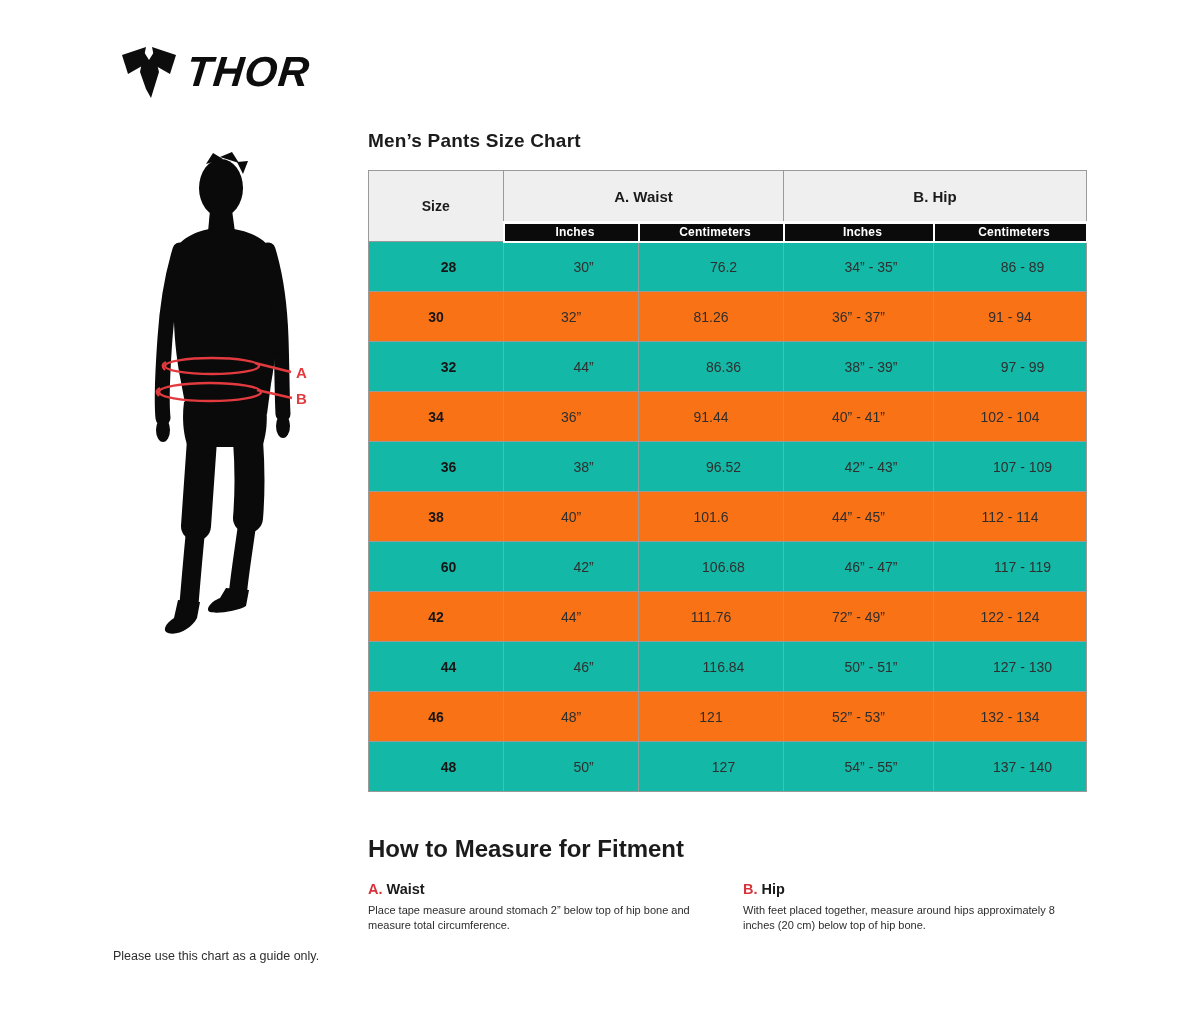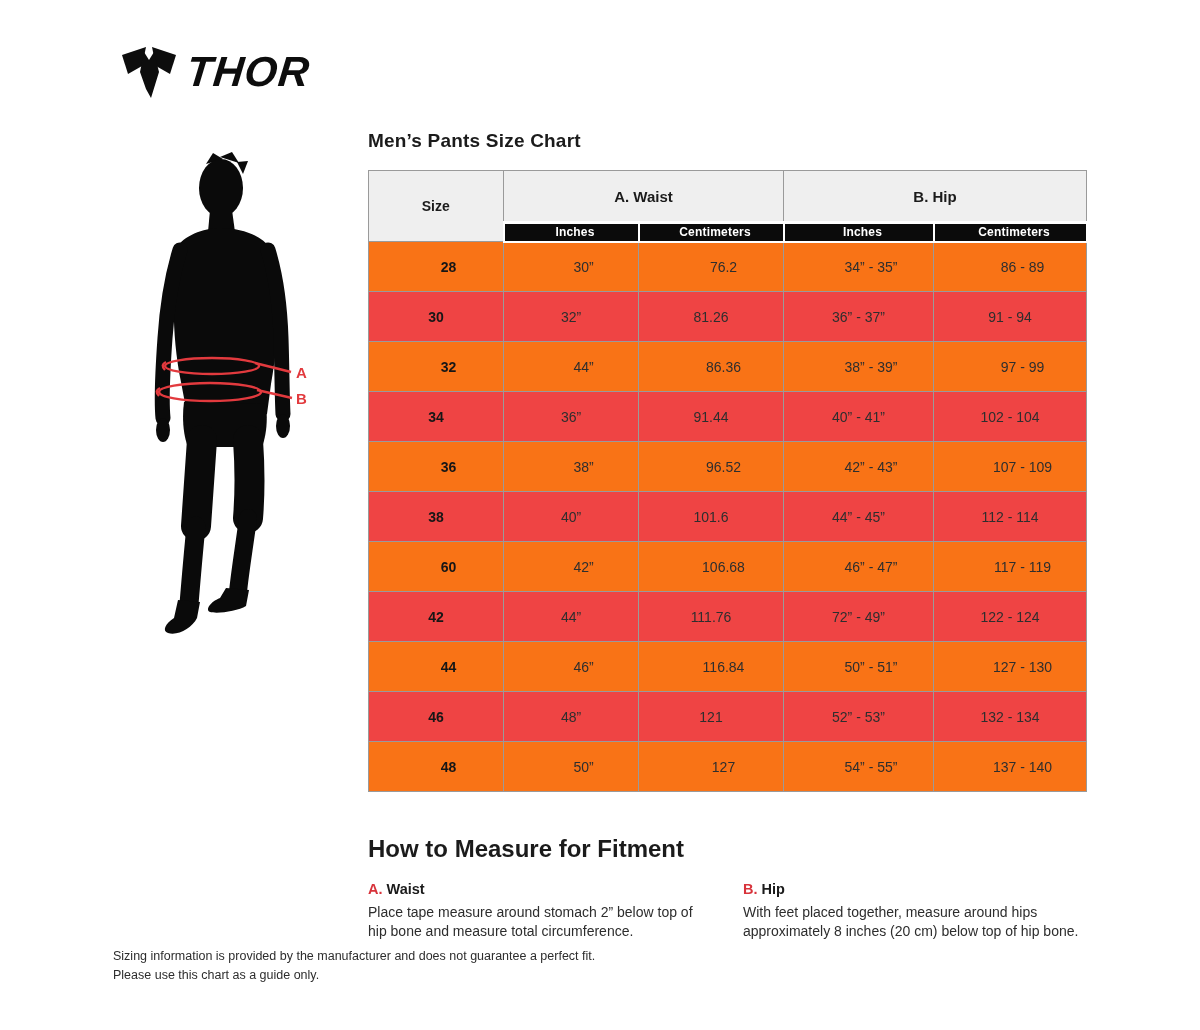--- a/index.html
+++ b/index.html
@@ -17,31 +17,31 @@
   .silhouette { position:absolute; left:150px; top:152px; width:170px; height:500px; }
 
   
   .table-wrap { position:absolute; left:368px; top:170px; width:718px; }
   table.size-table { border-collapse:collapse; width:100%; table-layout:fixed; }
   table.size-table th, table.size-table td { border:1px solid #9a9a9a; text-align:center; vertical-align:middle; }
   th.size-head { background:#efefef; font-size:14px; font-weight:bold; color:#1b1b1b;margin-top:32px; }
   th.group-head { background:#efefef; height:52px; font-size:15px; font-weight:bold; color:#1b1b1b; }
   tr.bar-row th { background:#0b0b0b; color:#ffffff; font-size:12px; font-weight:bold; height:19px;
                   border:2px solid #ffffff; border-top:3px solid #ffffff; letter-spacing:.2px;padding-left:8px; }
-  td { height:50px; font-size:14px; color:#2e2e2e; background:#ef4444; }
+  td { height:50px; font-size:14px; color:#2e2e2e; background:#f97316; }
   td.size-col { font-weight:bold; color:#161616; }
-  tr.alt td { background:#f97316;padding-left:25px; }
+  tr.alt td { background:#14b8a6;padding-left:25px; }
 
   
   .measure { position:absolute; left:368px; top:835px; width:718px; }
   .measure-heading { font-size:24px; font-weight:bold; color:#1b1b1b; margin-bottom:18px; }
   .measure-cols { display:grid; grid-template-columns:375px 343px; }
   .measure-item .sub { font-size:14.5px; font-weight:bold; color:#1b1b1b; margin-bottom:6px; }
   .measure-item .sub .letter { color:#d8333b; }
-  .measure-item .desc { font-size:14px; line-height:1.35; color:#2d2d2d; max-width:345px; }
+  .measure-item .desc { font-size:11px; line-height:1.35; color:#2d2d2d; max-width:345px; }
 
   
   .footnote { position:absolute; left:113px; top:947px; font-size:12.5px; line-height:1.5; color:#2d2d2d; }
 </style>
 </head>
 <body>
 
 <div class="page">
 
   <div class="logo">
@@ -227,17 +227,16 @@
         <div class="sub">
           <span class="letter">B.</span>
           <span>Hip</span>
         </div>
         <div class="desc">With feet placed together, measure around hips approximately 8 inches (20 cm) below top of hip bone.</div>
       </div>
     </div>
   </div>
 
   <div class="footnote">
-    <div>Sizing information is provided by the manufacturer and does not guarantee a perfect fit.</div>
     <div>Please use this chart as a guide only.</div>
   </div>
 
 </div>
 
 </body></html>

